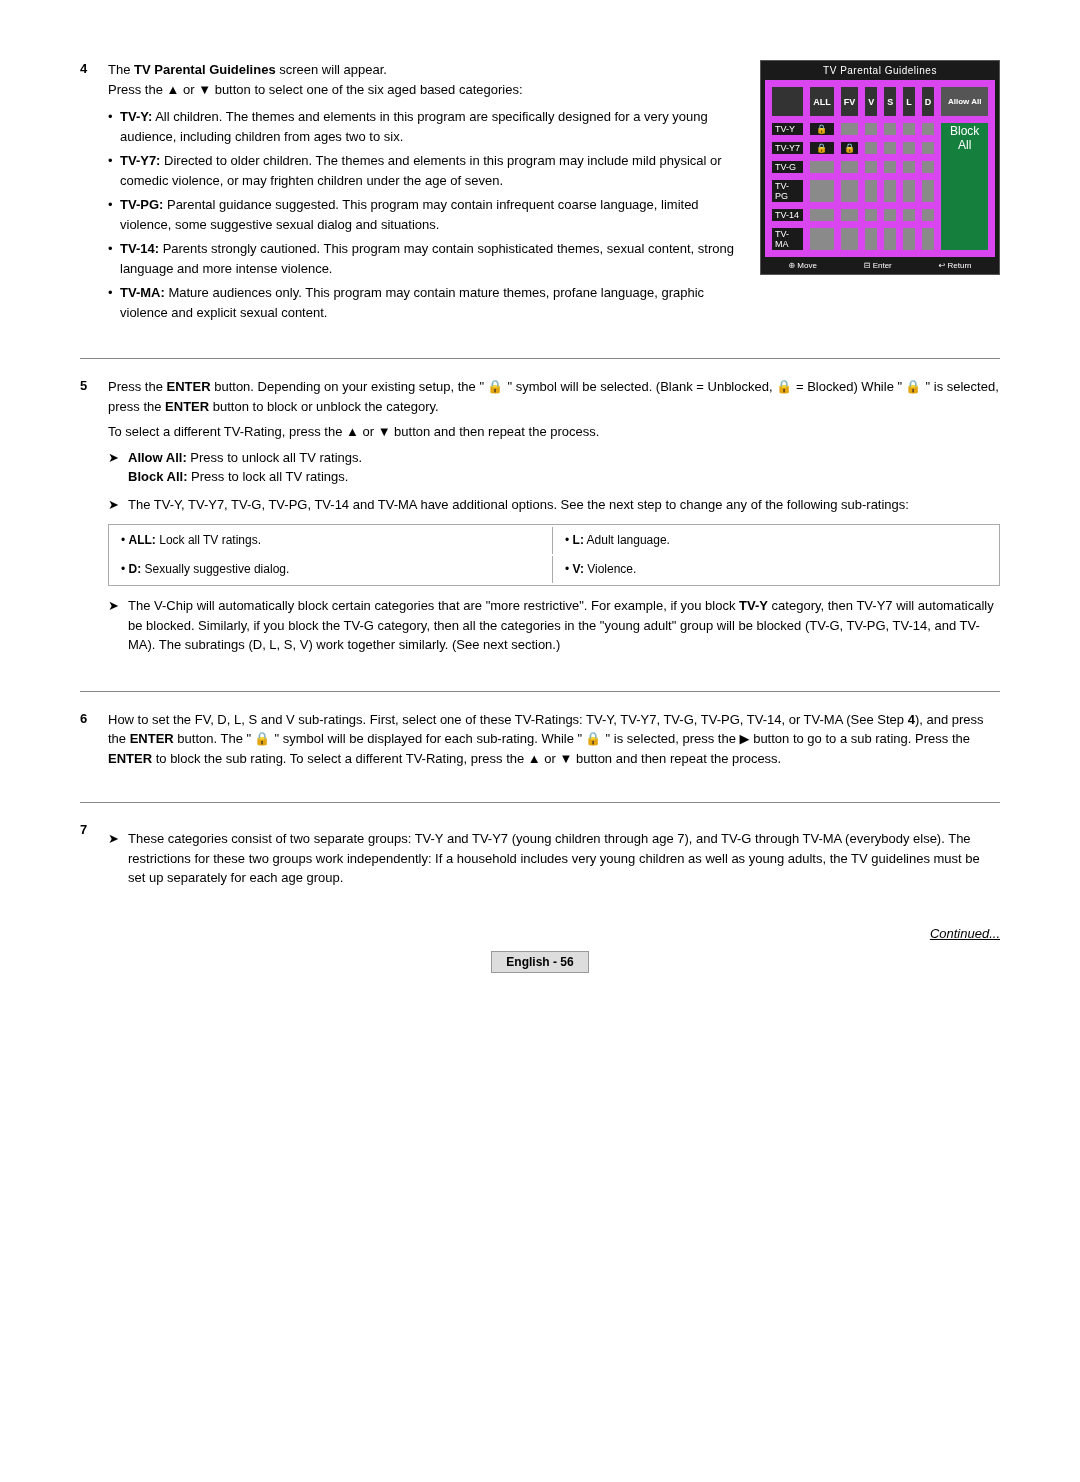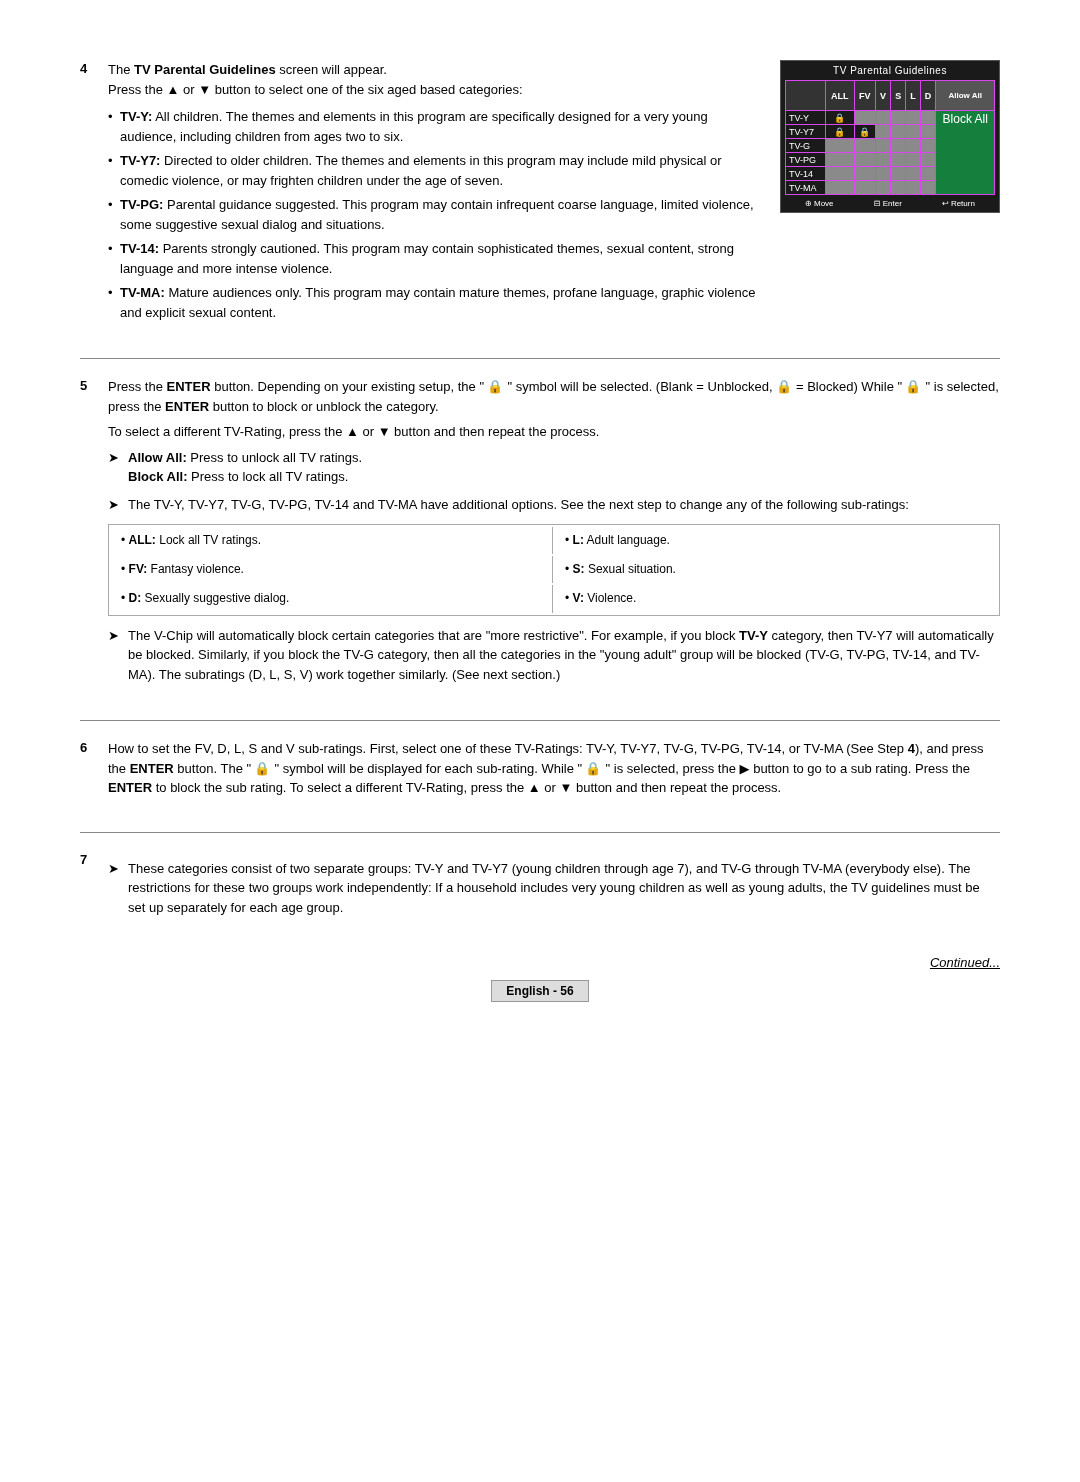--- a/index.html
+++ b/index.html
@@ -68,21 +68,21 @@
       margin-bottom: 4px;
       letter-spacing: 0.5px;
     }
 
     .tv-guide-table {
       width: 100%;
       border-collapse: collapse;
     }
 
     .tv-guide-table th, .tv-guide-table td {
-      border: 1px solid #d946ef;
+      border: 7px solid #d946ef;
       text-align: center;
       font-size: 9px;
       color: #fff;
       padding: 1px 3px;
       height: 14px;
     }
 
     .tv-guide-table th {
       background: #333;
       font-weight: bold;
@@ -315,24 +315,20 @@
         <span>The TV-Y, TV-Y7, TV-G, TV-PG, TV-14 and TV-MA have additional options. See the next step to change any of the following sub-ratings:</span>
       </div>
 
       <table class="sub-ratings-table">
         <tbody>
             <tr>
           <td>• <strong>ALL:</strong> Lock all TV ratings.</td>
           <td>• <strong>L:</strong> Adult language.</td>
         </tr>
         <tr>
-          <td>• <strong>FV:</strong> Fantasy violence.</td>
-          <td>• <strong>S:</strong> Sexual situation.</td>
-        </tr>
-        <tr>
           <td>• <strong>D:</strong> Sexually suggestive dialog.</td>
           <td>• <strong>V:</strong> Violence.</td>
         </tr>
       </tbody>
         </table>
 
       <div class="arrow-item">
         <span class="arrow-symbol">➤</span>
         <span>The V-Chip will automatically block certain categories that are "more restrictive". For example, if you block <strong>TV-Y</strong> category, then TV-Y7 will automatically be blocked. Similarly, if you block the TV-G category, then all the categories in the "young adult" group will be blocked (TV-G, TV-PG, TV-14, and TV-MA). The subratings (D, L, S, V) work together similarly. (See next section.)</span>
       </div>

